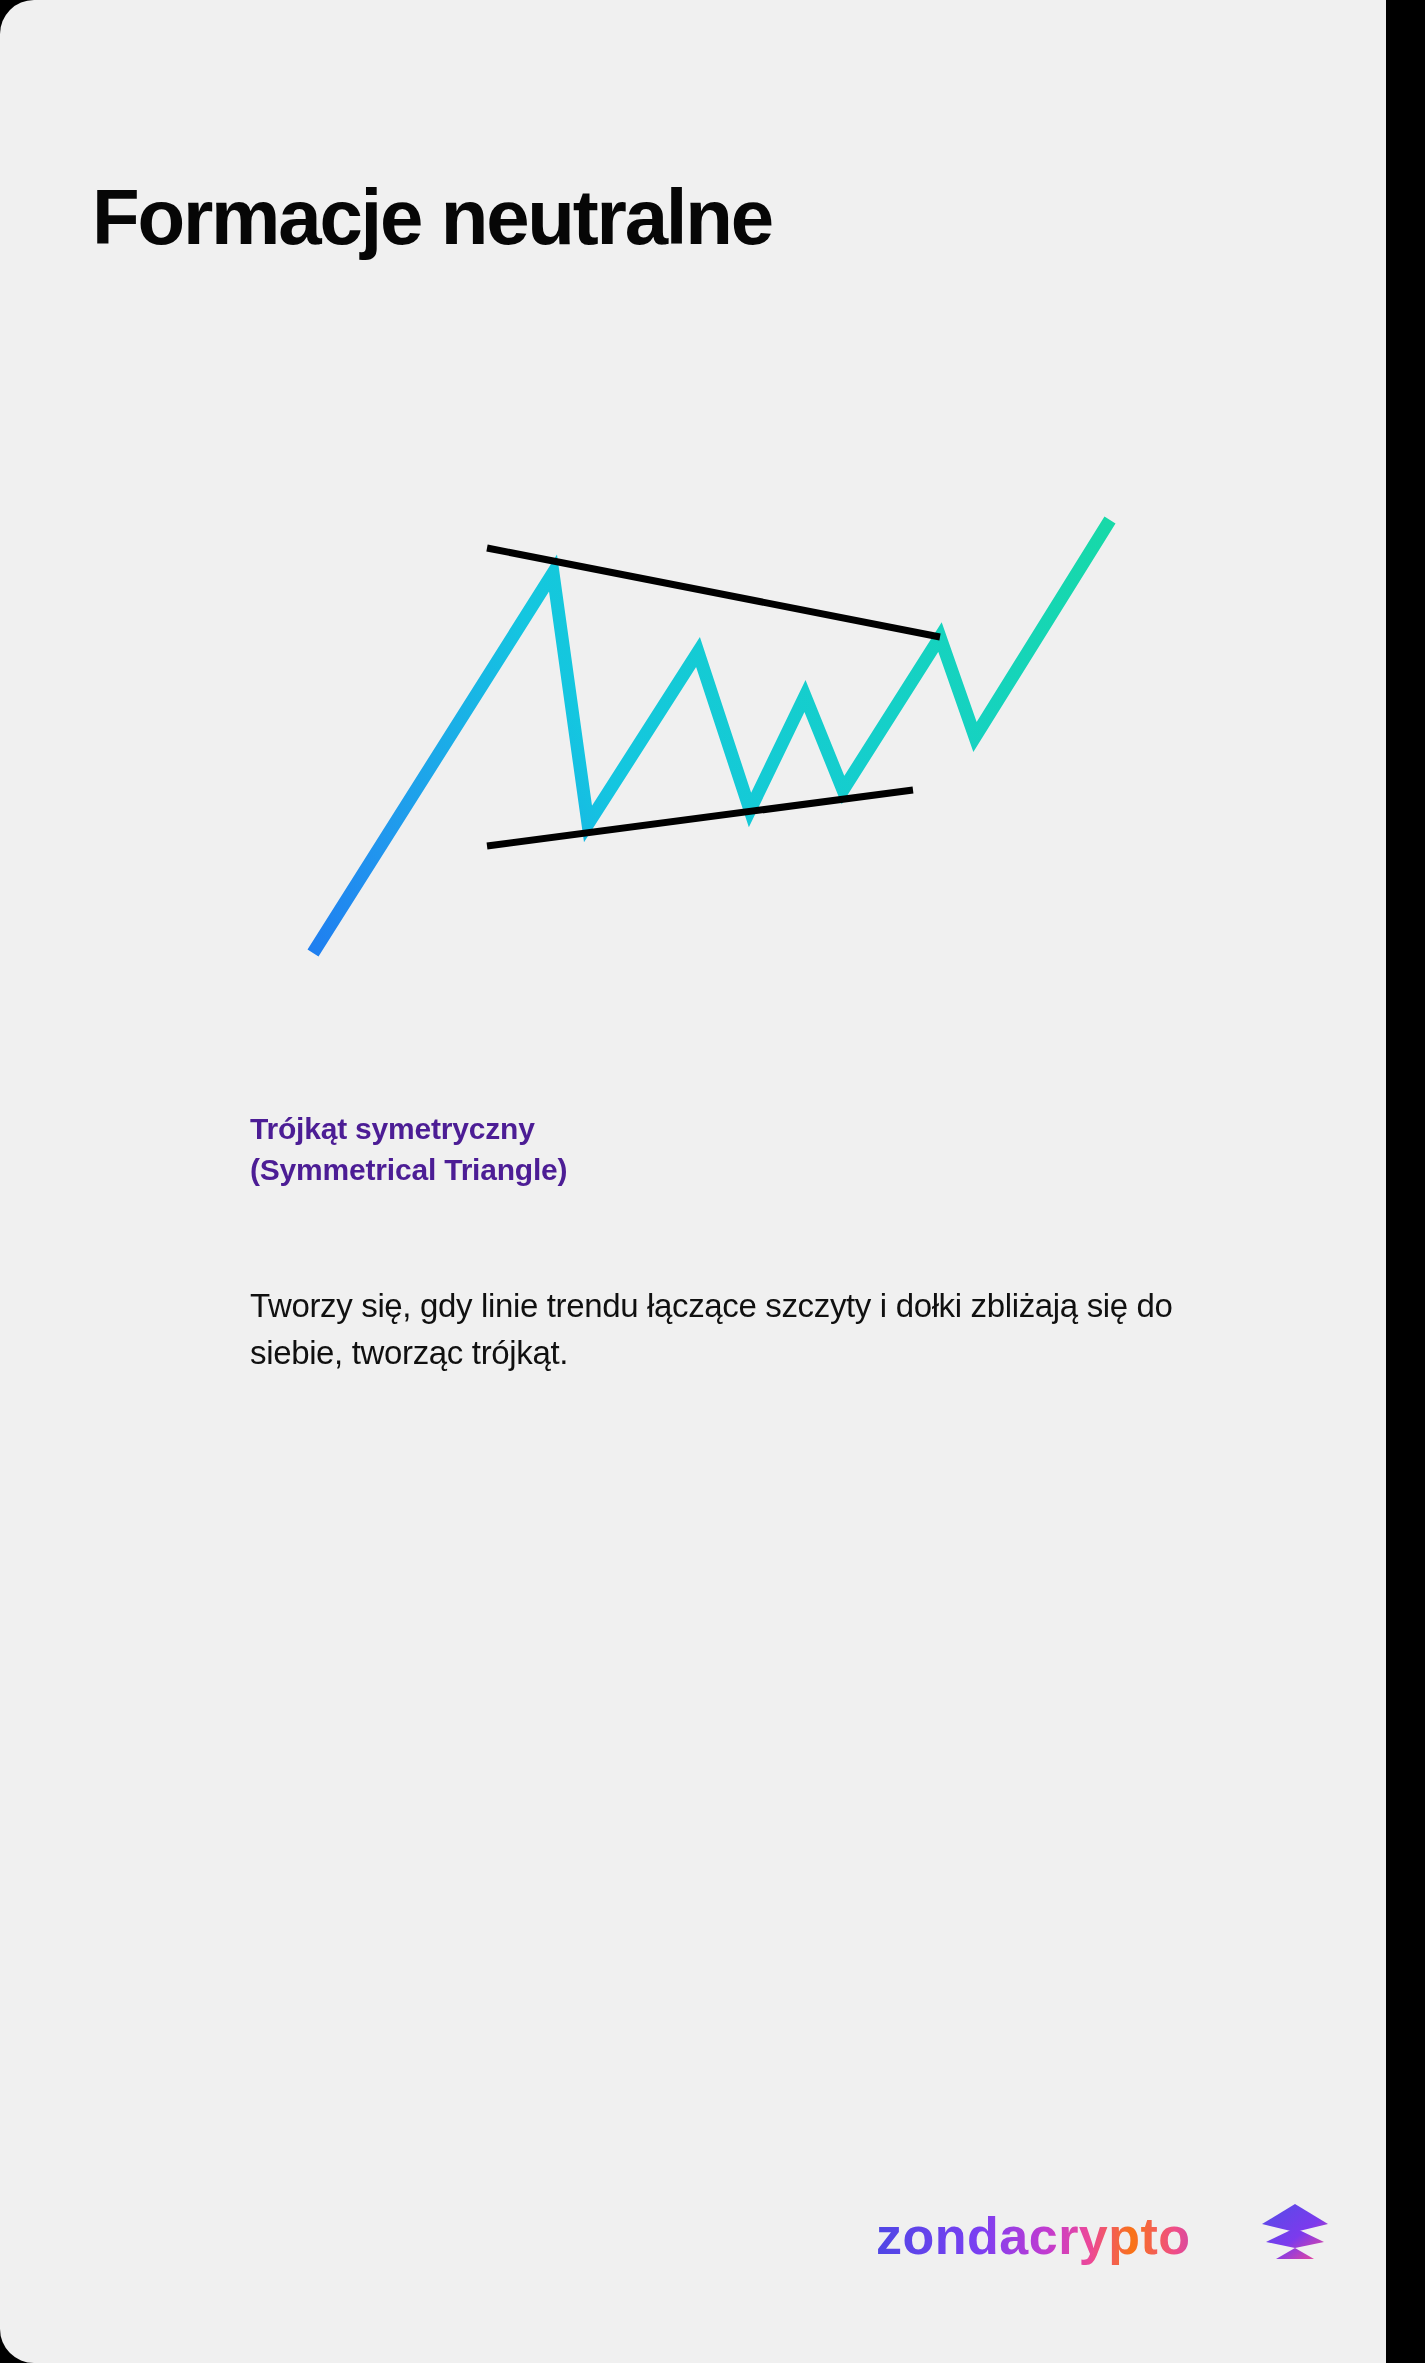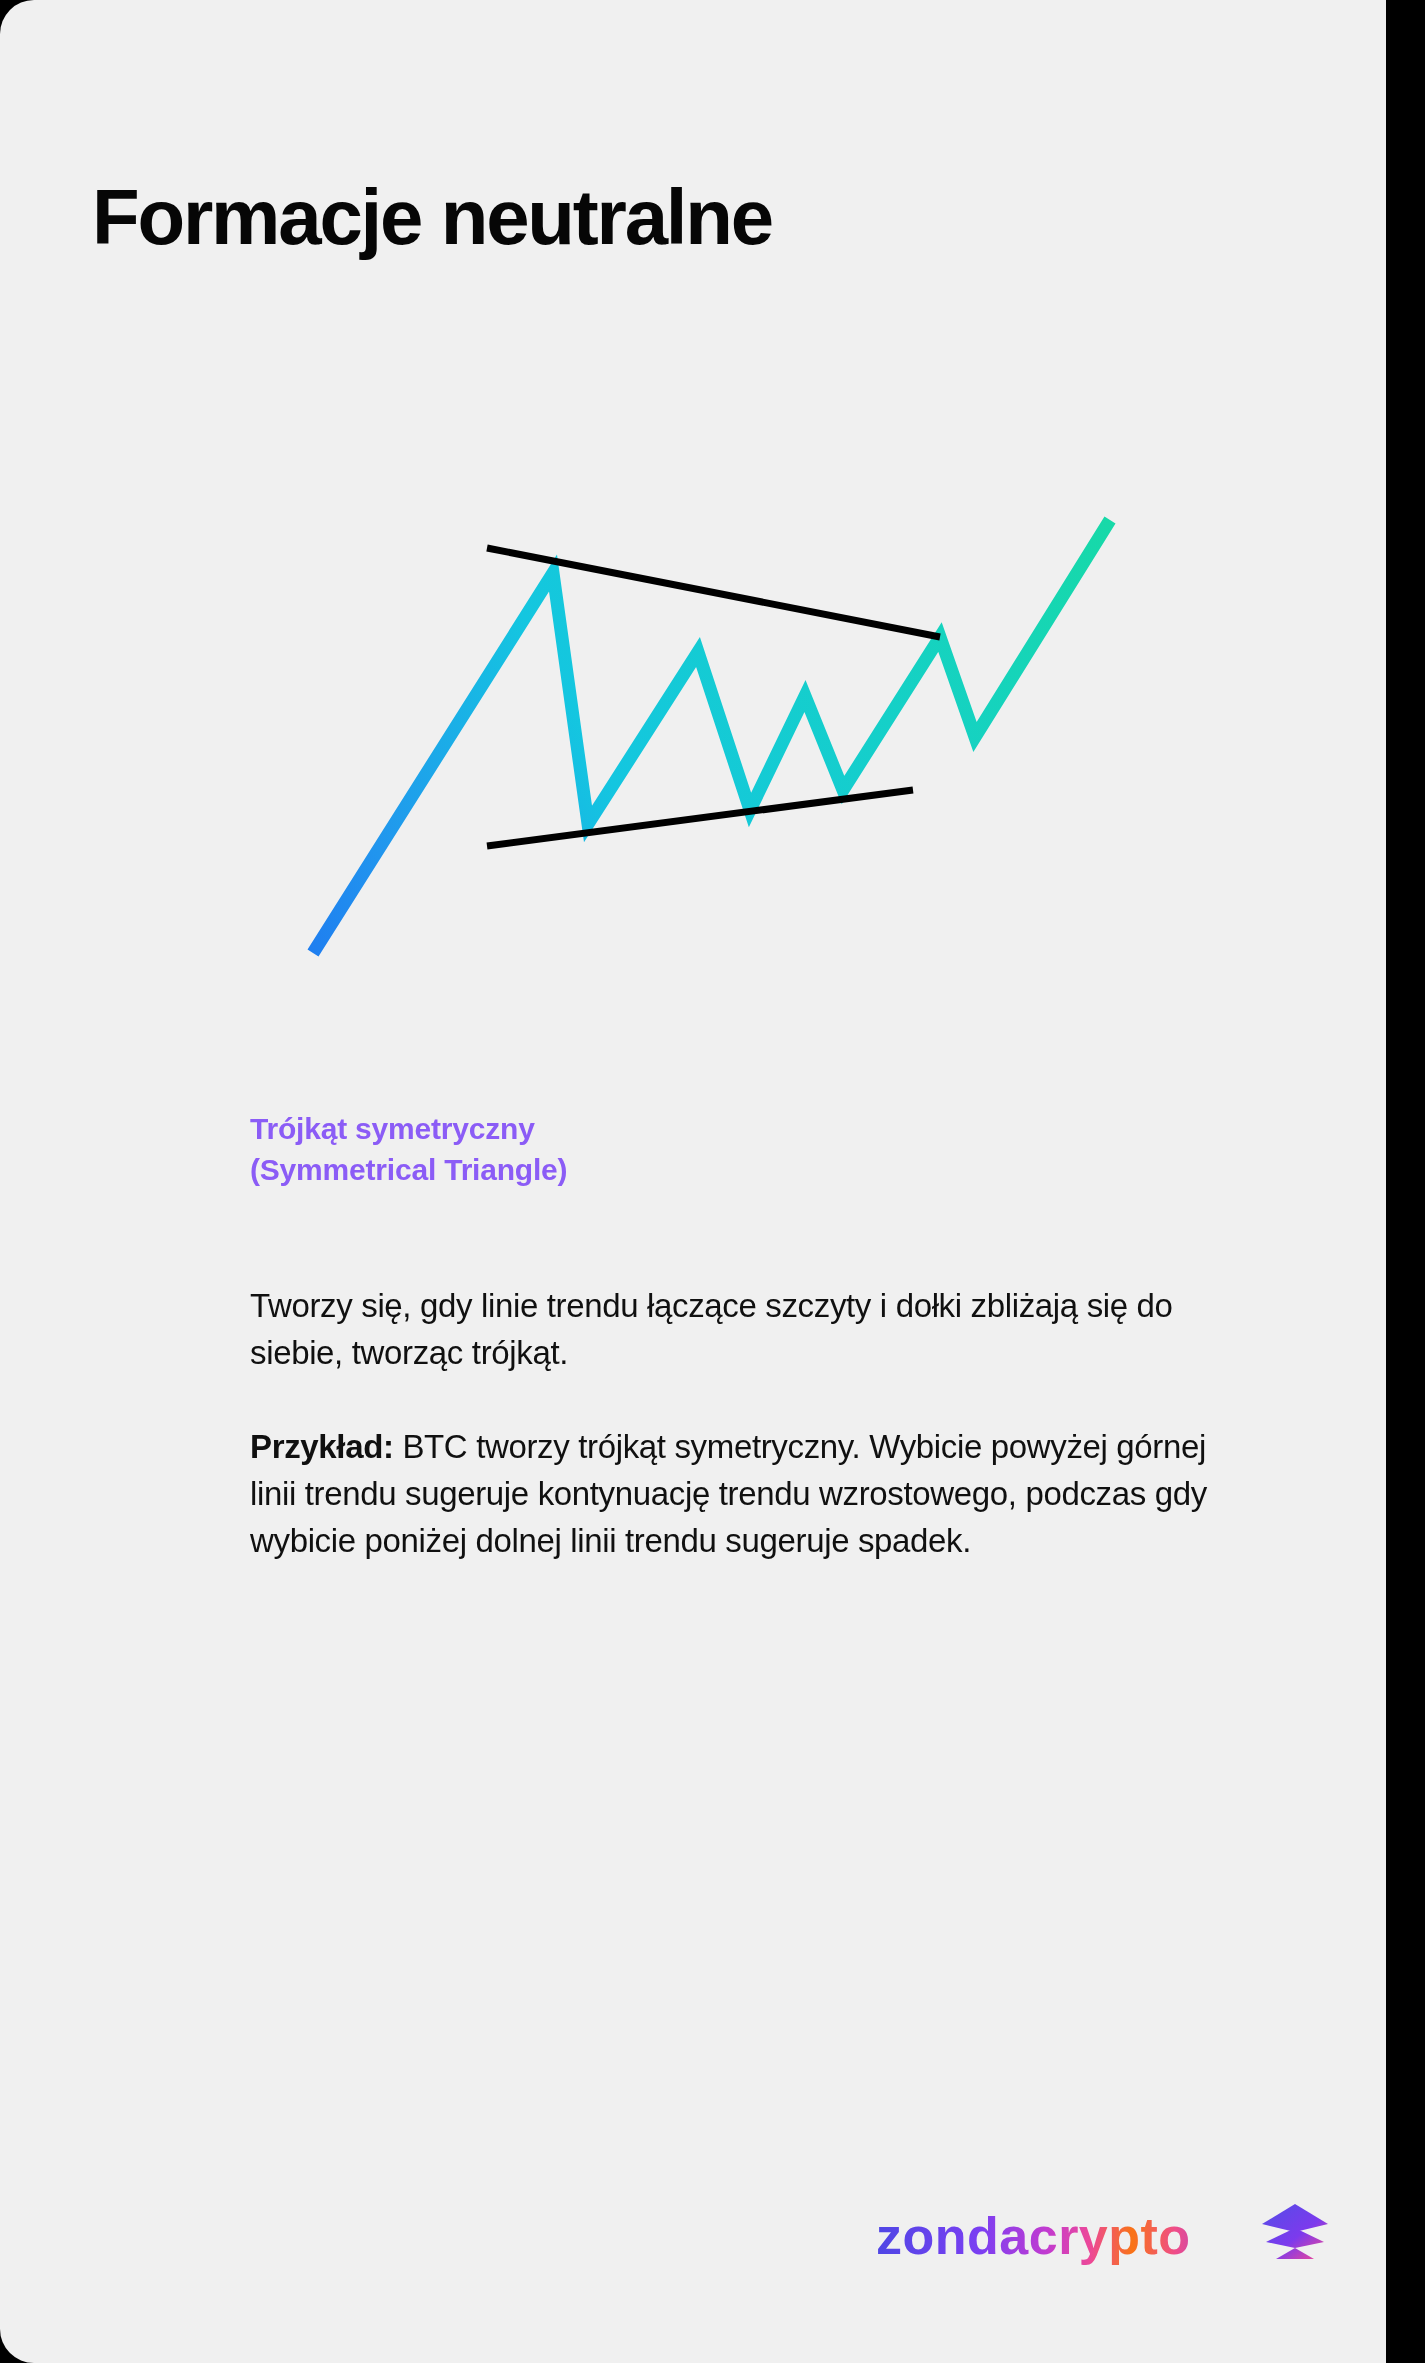--- a/index.html
+++ b/index.html
@@ -56,21 +56,21 @@
   .caption {
     position: absolute;
     left: 250px;
     top: 1108px;
     width: 960px;
   }
   .caption-line {
     font-size: 30px;
     line-height: 41px;
     font-weight: 700;
-    color: #8b5cf6;
+    color: #4c1d95;
     letter-spacing: -0.2px;
   }
 
   .body-copy {
     position: absolute;
     left: 250px;
     top: 1282px;
     width: 1010px;
   }
   .para {
@@ -127,23 +127,20 @@
 
     <div class="caption">
       <div class="caption-line">Trójkąt symetryczny</div>
       <div class="caption-line">(Symmetrical Triangle)</div>
     </div>
 
     <div class="body-copy">
       <p class="para">Tworzy się, gdy linie trendu łączące szczyty i dołki zbliżają się do siebie, tworząc trójkąt.</p>
 
 
-      <p class="para">
-        <b>Przykład:</b><span> BTC tworzy trójkąt symetryczny. Wybicie powyżej górnej linii trendu sugeruje kontynuację trendu wzrostowego, podczas gdy wybicie poniżej dolnej linii trendu sugeruje spadek.</span>
-      </p>
     </div>
 
     <div class="logo">
       <svg width="475" height="72" viewBox="0 0 475 72">
         <defs>
           <linearGradient id="logoGrad" x1="0" y1="0" x2="475" y2="0" gradientUnits="userSpaceOnUse">
             <stop offset="0%" stop-color="#4f46e5"></stop>
             <stop offset="22%" stop-color="#7b3ff2"></stop>
             <stop offset="36%" stop-color="#c23bd0"></stop>
             <stop offset="45%" stop-color="#ec4899"></stop>

